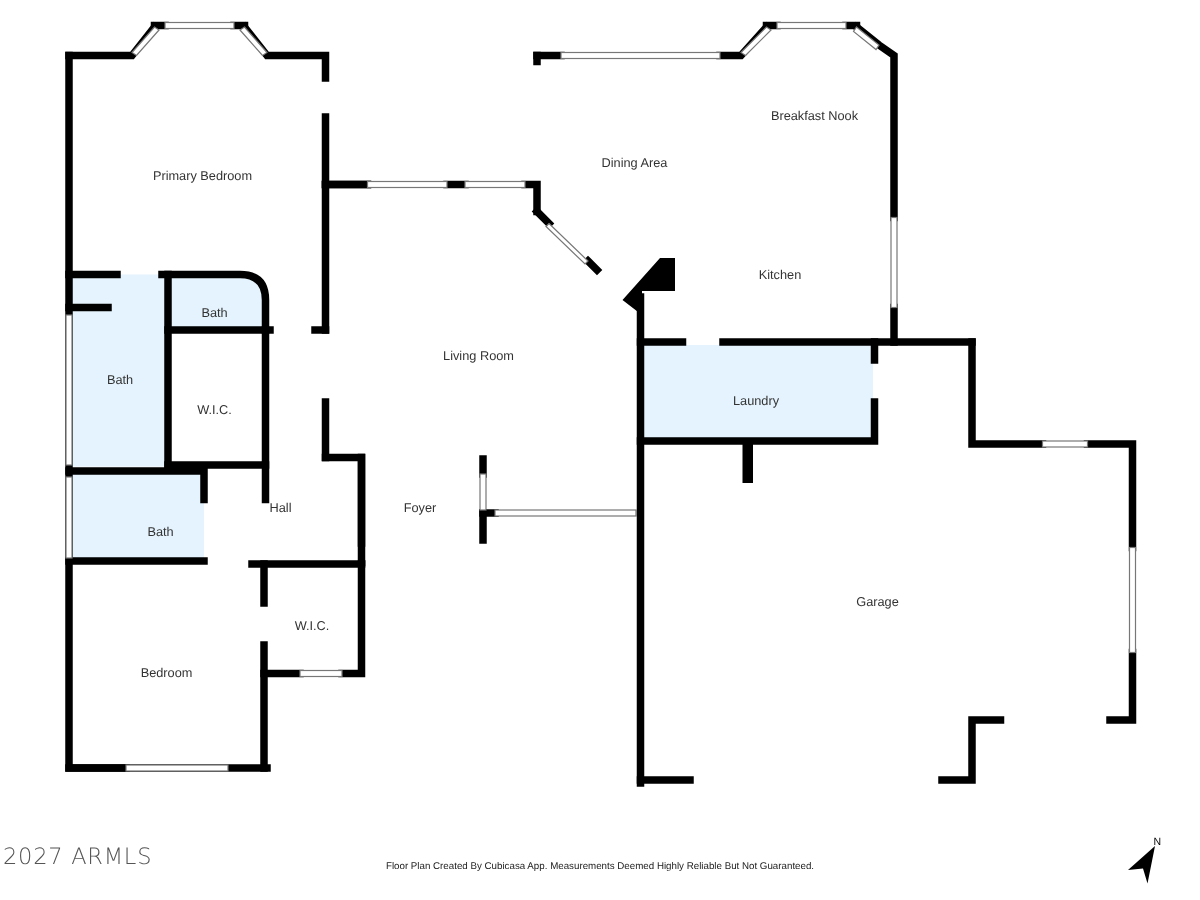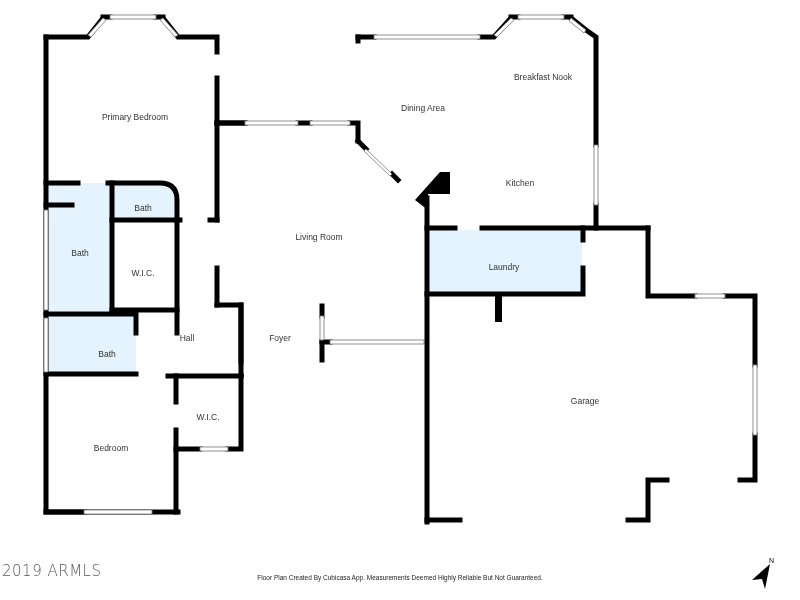--- a/index.html
+++ b/index.html
@@ -132,19 +132,19 @@
     <text class="room-label" x="319" y="240">Living Room</text>
     <text class="room-label" x="280" y="341">Foyer</text>
     <text class="room-label" x="423" y="111">Dining Area</text>
     <text class="room-label" x="543" y="80">Breakfast Nook</text>
     <text class="room-label" x="520" y="186">Kitchen</text>
     <text class="room-label" x="504" y="270">Laundry</text>
     <text class="room-label" x="585" y="404">Garage</text>
   </g>
 </svg>
 
-<div class="watermark">2019 ARMLS</div>
+<div class="watermark">2027 ARMLS</div>
 <div class="disclaimer">Floor Plan Created By Cubicasa App. Measurements Deemed Highly Reliable But Not Guaranteed.</div>
 
 <svg class="compass" viewBox="0 0 30 36">
   <text x="21" y="9" font-size="7" font-family="Liberation Sans, sans-serif" fill="#000">N</text>
   <polygon points="22,10 4,26 14,25 17,35" fill="#000"></polygon>
 </svg>
 
 </body></html>

